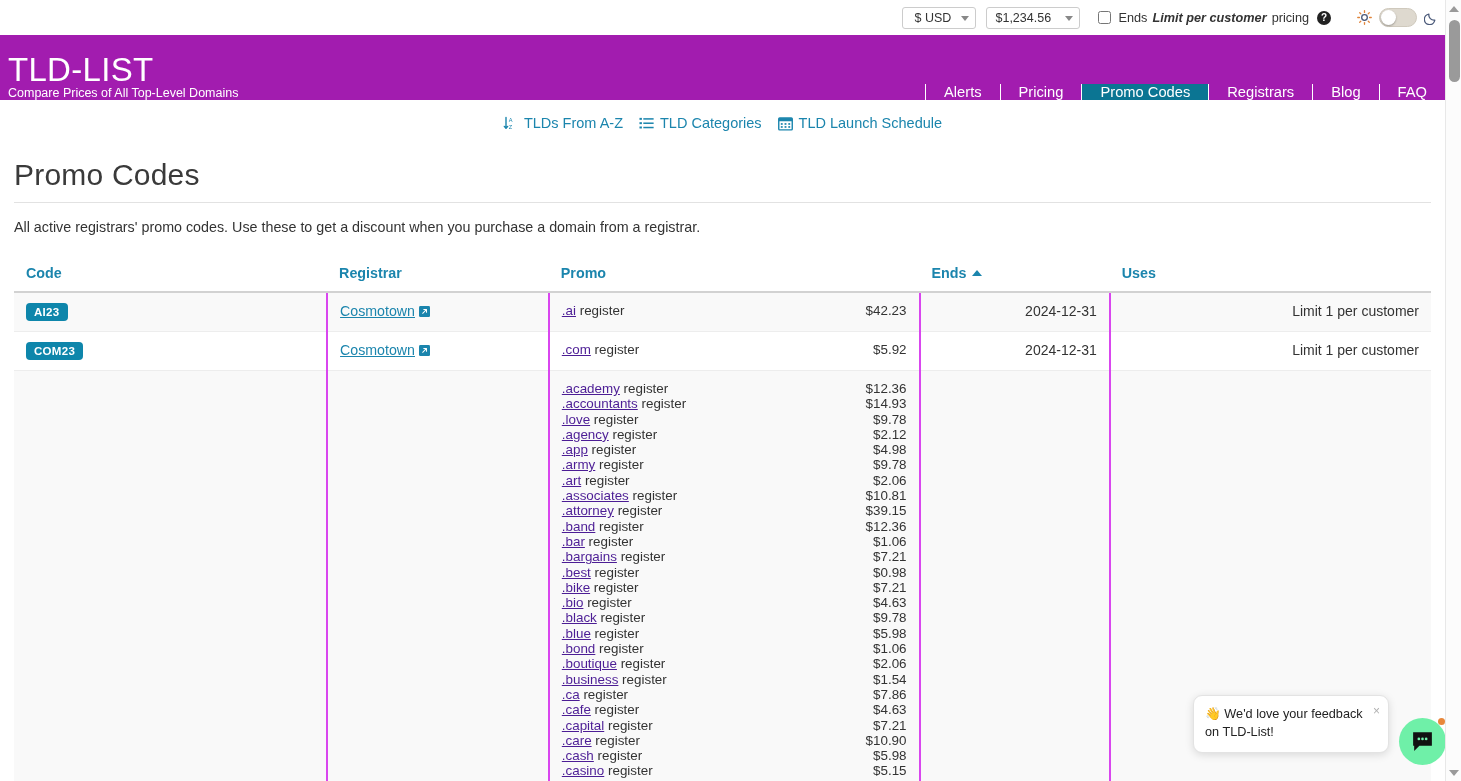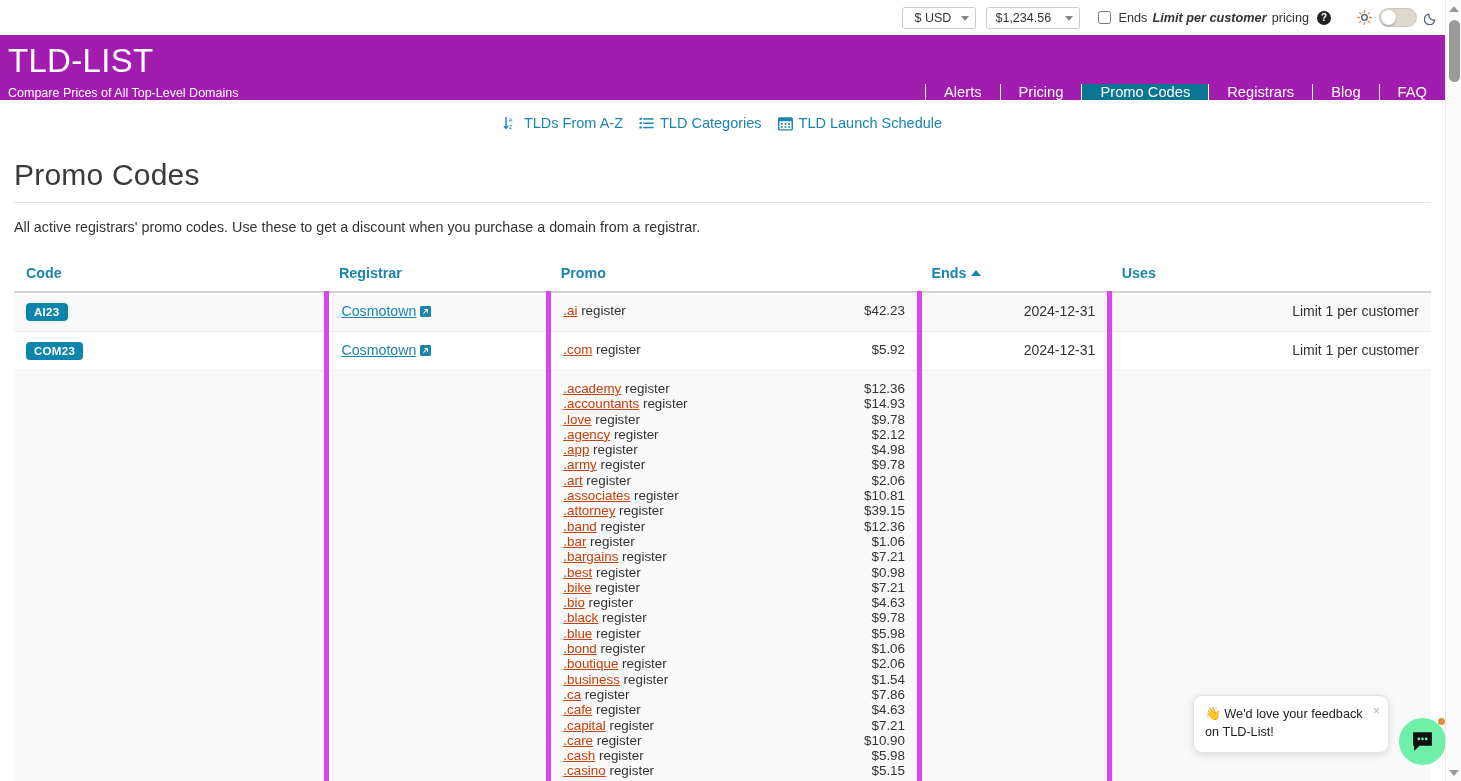--- a/index.html
+++ b/index.html
@@ -89,21 +89,21 @@
     justify-content: space-between;
     color: #fff;
     padding-left: 8px;
     margin-right: 16px;
   }
   .brand { display: flex; flex-direction: column; justify-content: center; }
   .brand .logo {
     font-size: 33px; line-height: 33px; font-weight: normal;
     letter-spacing: .3px; color: #fff;
   }
-  .brand .tag { font-size: 12.5px; margin-top: 9px; color: #fff; }
+  .brand .tag { font-size: 12.5px; margin-top: 0; color: #fff; }
 
   .nav { display: flex; align-items: stretch; }
   .nav a {
     display: flex; align-items: center; justify-content: center;
     padding: 0 18px;
     color: #fff; text-decoration: none;
     font-size: 14.7px;
     border-left: 1px solid #ffffff;
   }
   .nav a.active { background: #0b7593; }
@@ -154,21 +154,21 @@
   th.col-ends { width: 195px; text-align: right; }
   th.col-uses { width: 330px; text-align: right; }
 
   table.promo tbody tr.r-odd > td { background: #f9f9f9; }
   table.promo tbody tr.r-even > td { background: #ffffff; }
   table.promo tbody td {
     padding: 10px 12px;
     vertical-align: top;
     border-bottom: 1px solid #ededed;
   }
-  td.c-registrar, td.c-promo, td.c-ends, td.c-uses { border-left: 5px solid #d946ef; }
+  td.c-registrar, td.c-promo, td.c-ends, td.c-uses { border-left: 2px solid #d946ef; }
   td.c-ends { text-align: right; color: #333; white-space: nowrap; }
   td.c-uses { text-align: right; color: #333; white-space: nowrap; }
 
   .code-badge {
     display: inline-block;
     background: #0e86ab;
     color: #fff;
     font-size: 11.5px;
     font-weight: bold;
     padding: 3px 8px;
@@ -181,21 +181,21 @@
   .ext-icon {
     display: inline-block; width: 11px; height: 11px;
     margin-left: 4px; vertical-align: -1px;
   }
 
   .promo-line {
     display: flex; justify-content: space-between; align-items: baseline;
     font-size: 13.4px; line-height: 15.3px; padding: 0;
     white-space: nowrap;
   }
-  .promo-line .tld { color: #c2410c; text-decoration: underline; }
+  .promo-line .tld { color: #4c1d95; text-decoration: underline; }
   .promo-line .tld.plain { color: #333; text-decoration: none; }
   .promo-line .act { color: #333; }
   .promo-line .price { color: #333; }
 
   .sortcaret {
     display: inline-block; width: 0; height: 0;
     border-left: 5px solid transparent;
     border-right: 5px solid transparent;
     border-bottom: 6px solid #1b85ad;
     margin-left: 5px; vertical-align: 2px;

